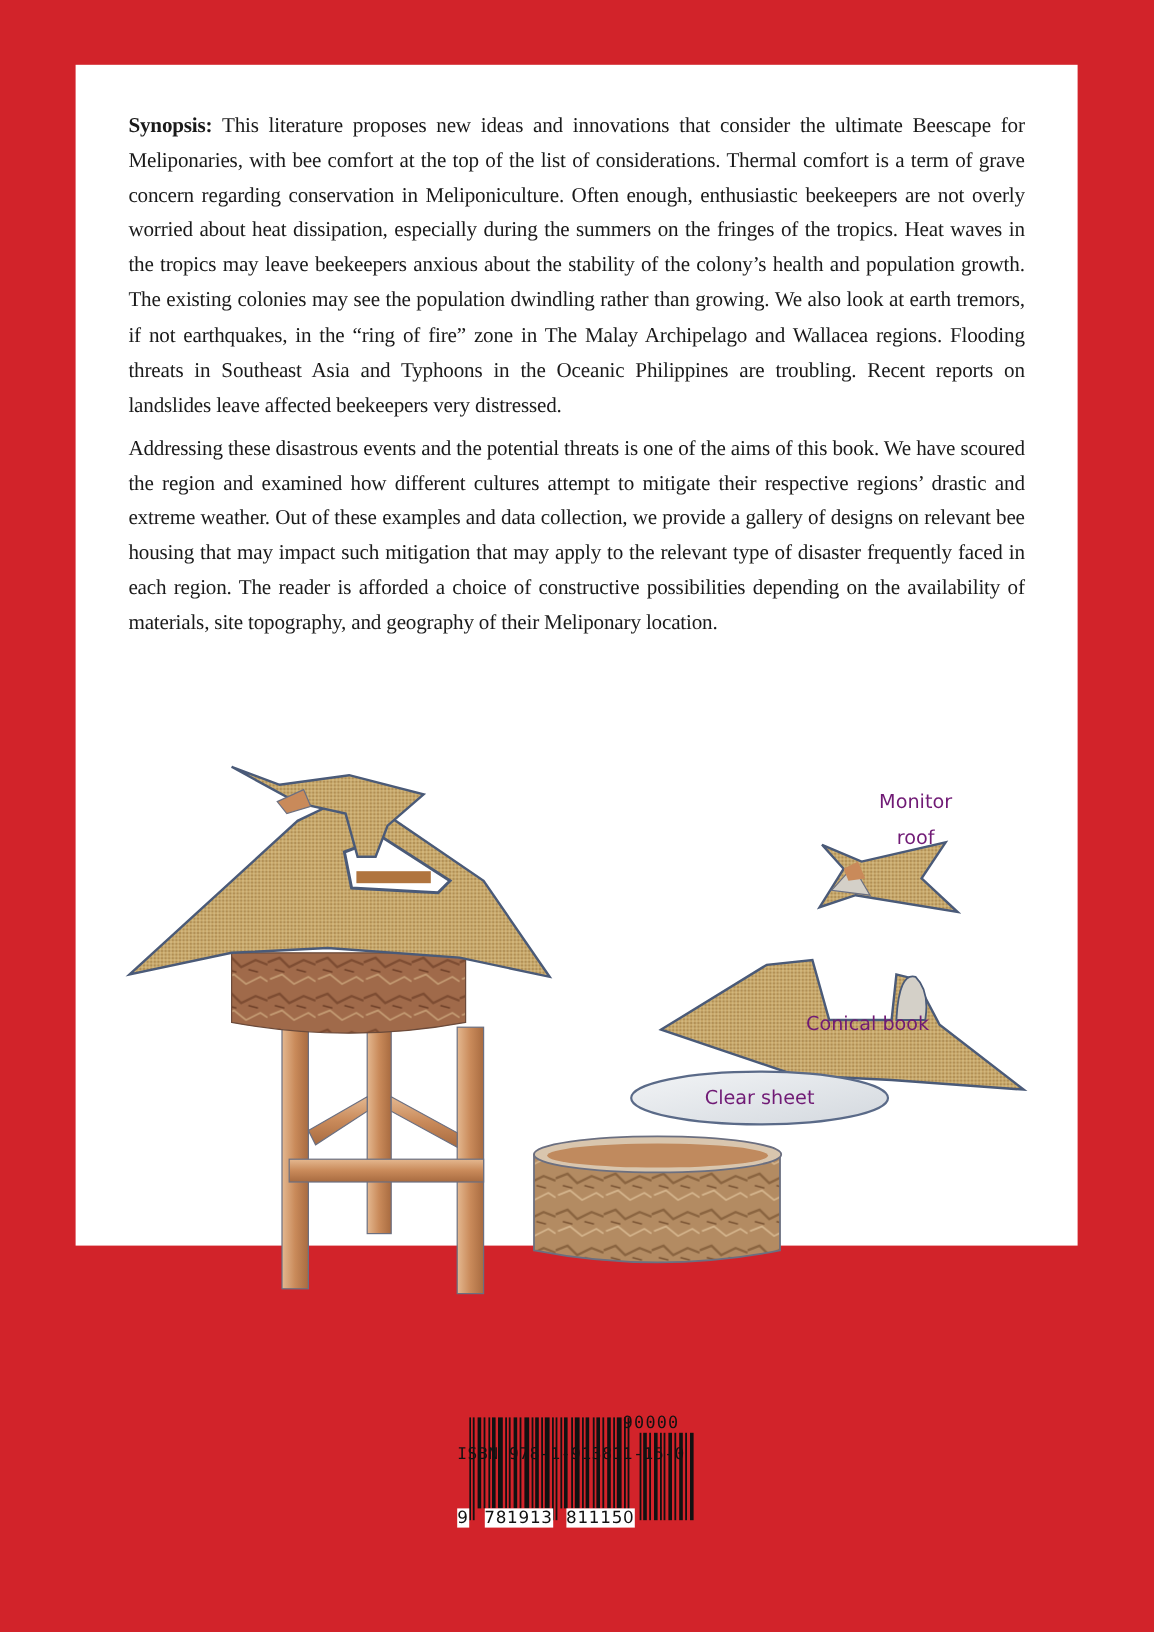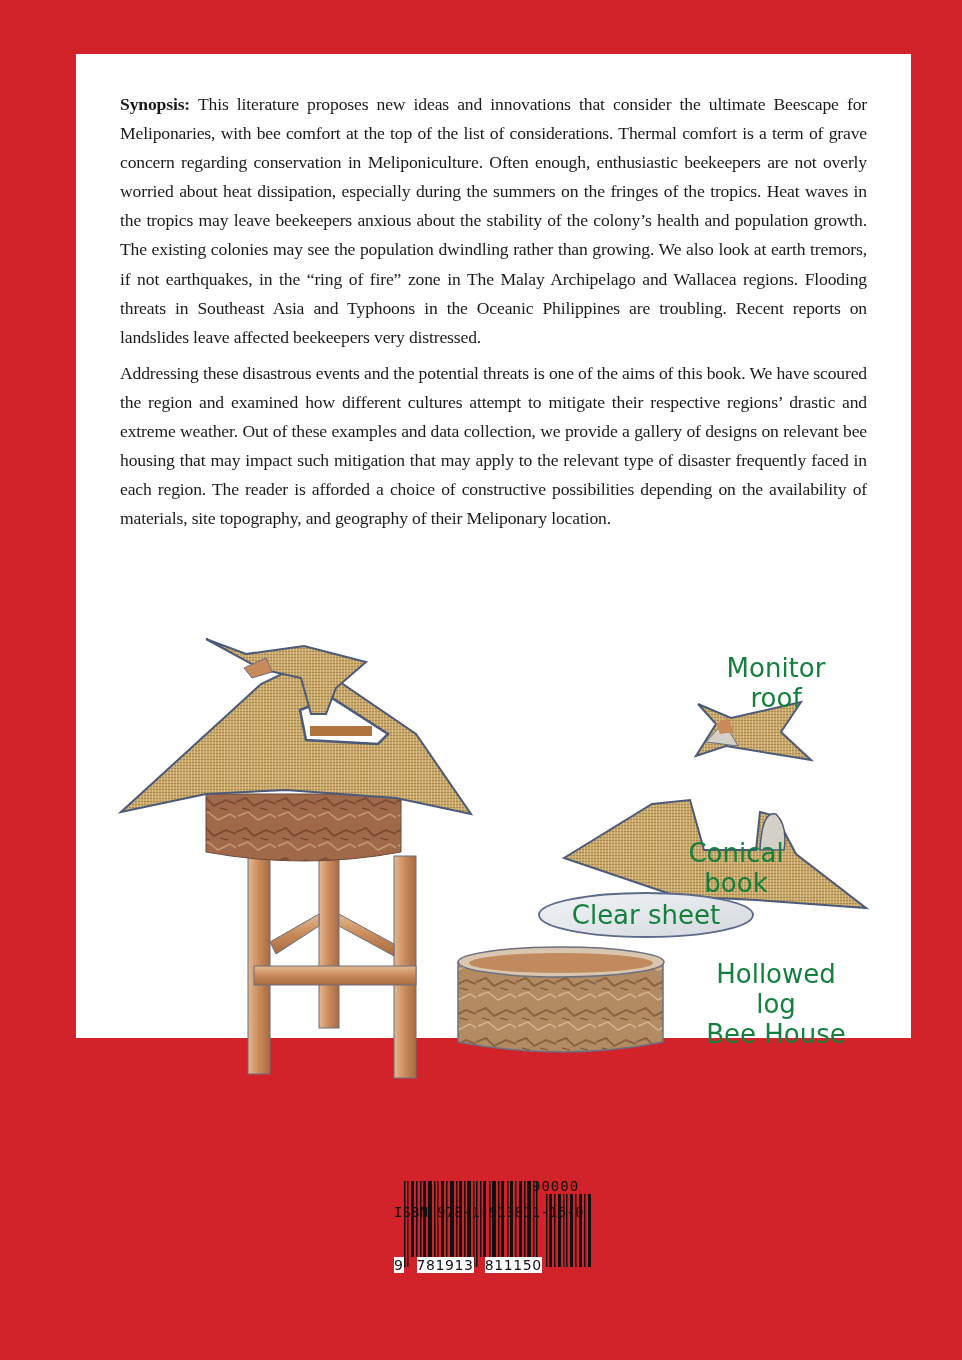--- a/index.html
+++ b/index.html
@@ -1,22 +1,22 @@
 <!DOCTYPE html>
 <html><head>
 <meta charset="utf-8">
 <style>
   html,body{margin:0;padding:0;}
   body{width:962px;height:1360px;background:#d2232a;position:relative;overflow:hidden;font-family:"Liberation Serif","DejaVu Serif",serif;}
-  .panel{position:absolute;left:76px;top:54px;width:835px;height:984px;background:#ffffff;}
+  .panel{position:absolute;left:63px;top:54px;width:835px;height:984px;background:#ffffff;}
   .text{position:absolute;left:44px;top:36px;width:747px;color:#1a1a1a;font-size:17.6px;line-height:29.1px;text-align:justify;letter-spacing:-0.15px;}
   .text p{margin:0 0 7px 0;}
   .text b{font-weight:bold;}
   .fig{position:absolute;left:0;top:560px;width:835px;height:500px;}
-  .lbl{position:absolute;font-family:"DejaVu Sans","Liberation Sans",sans-serif;color:#15803d;font-size:26px;line-height:30px;text-align:center;}
+  .lbl{position:absolute;font-family:"DejaVu Sans","Liberation Sans",sans-serif;color:#701a75;font-size:16px;line-height:30px;text-align:center;}
   .barcode{position:absolute;left:318px;top:1110px;width:200px;height:110px;}
   .isbn-top{position:absolute;left:0;top:0;font-family:"DejaVu Sans Mono","Liberation Mono",monospace;font-size:13.5px;letter-spacing:0.5px;color:#111;white-space:nowrap;margin-top:40px;}
   .addon{position:absolute;left:138px;top:14px;font-family:"DejaVu Sans Mono","Liberation Mono",monospace;font-size:14px;letter-spacing:1px;color:#111;}
   .bars{position:absolute;left:10px;top:17px;}
   .digits{position:absolute;left:0;top:93px;font-family:"DejaVu Sans","Liberation Sans",sans-serif;font-size:14px;color:#111;white-space:nowrap;letter-spacing:0.6px;text-align:center;}
   .digits span{background:#fff;}
 </style>
 </head>
 <body>
 
@@ -100,24 +100,20 @@
         <ellipse cx="485" cy="349" rx="92" ry="10" fill="#c08a5e"></ellipse>
       </g>
     </svg>
 
     <div class="lbl" style="left:640px;top:39px;width:120px;">
       <div>Monitor</div>
       <div>roof</div>
     </div>
     <div class="lbl" style="left:590px;top:224px;width:140px;">Conical book</div>
     <div class="lbl" style="left:470px;top:286px;width:200px;">Clear sheet</div>
-    <div class="lbl" style="left:620px;top:345px;width:160px;">
-      <div>Hollowed log</div>
-      <div>Bee House</div>
-    </div>
   </div>
 
   <div class="barcode">
     <div class="isbn-top">ISBN 978-1-913811-15-0</div>
     <div class="addon">90000</div>
     <svg class="bars" width="190" height="86" viewBox="0 0 190 86">
       <g fill="#111">
         <rect x="0" y="0" width="1.5" height="86"></rect>
           <rect x="3" y="0" width="1.5" height="86"></rect>
         <rect x="7" y="0" width="3" height="76"></rect>

